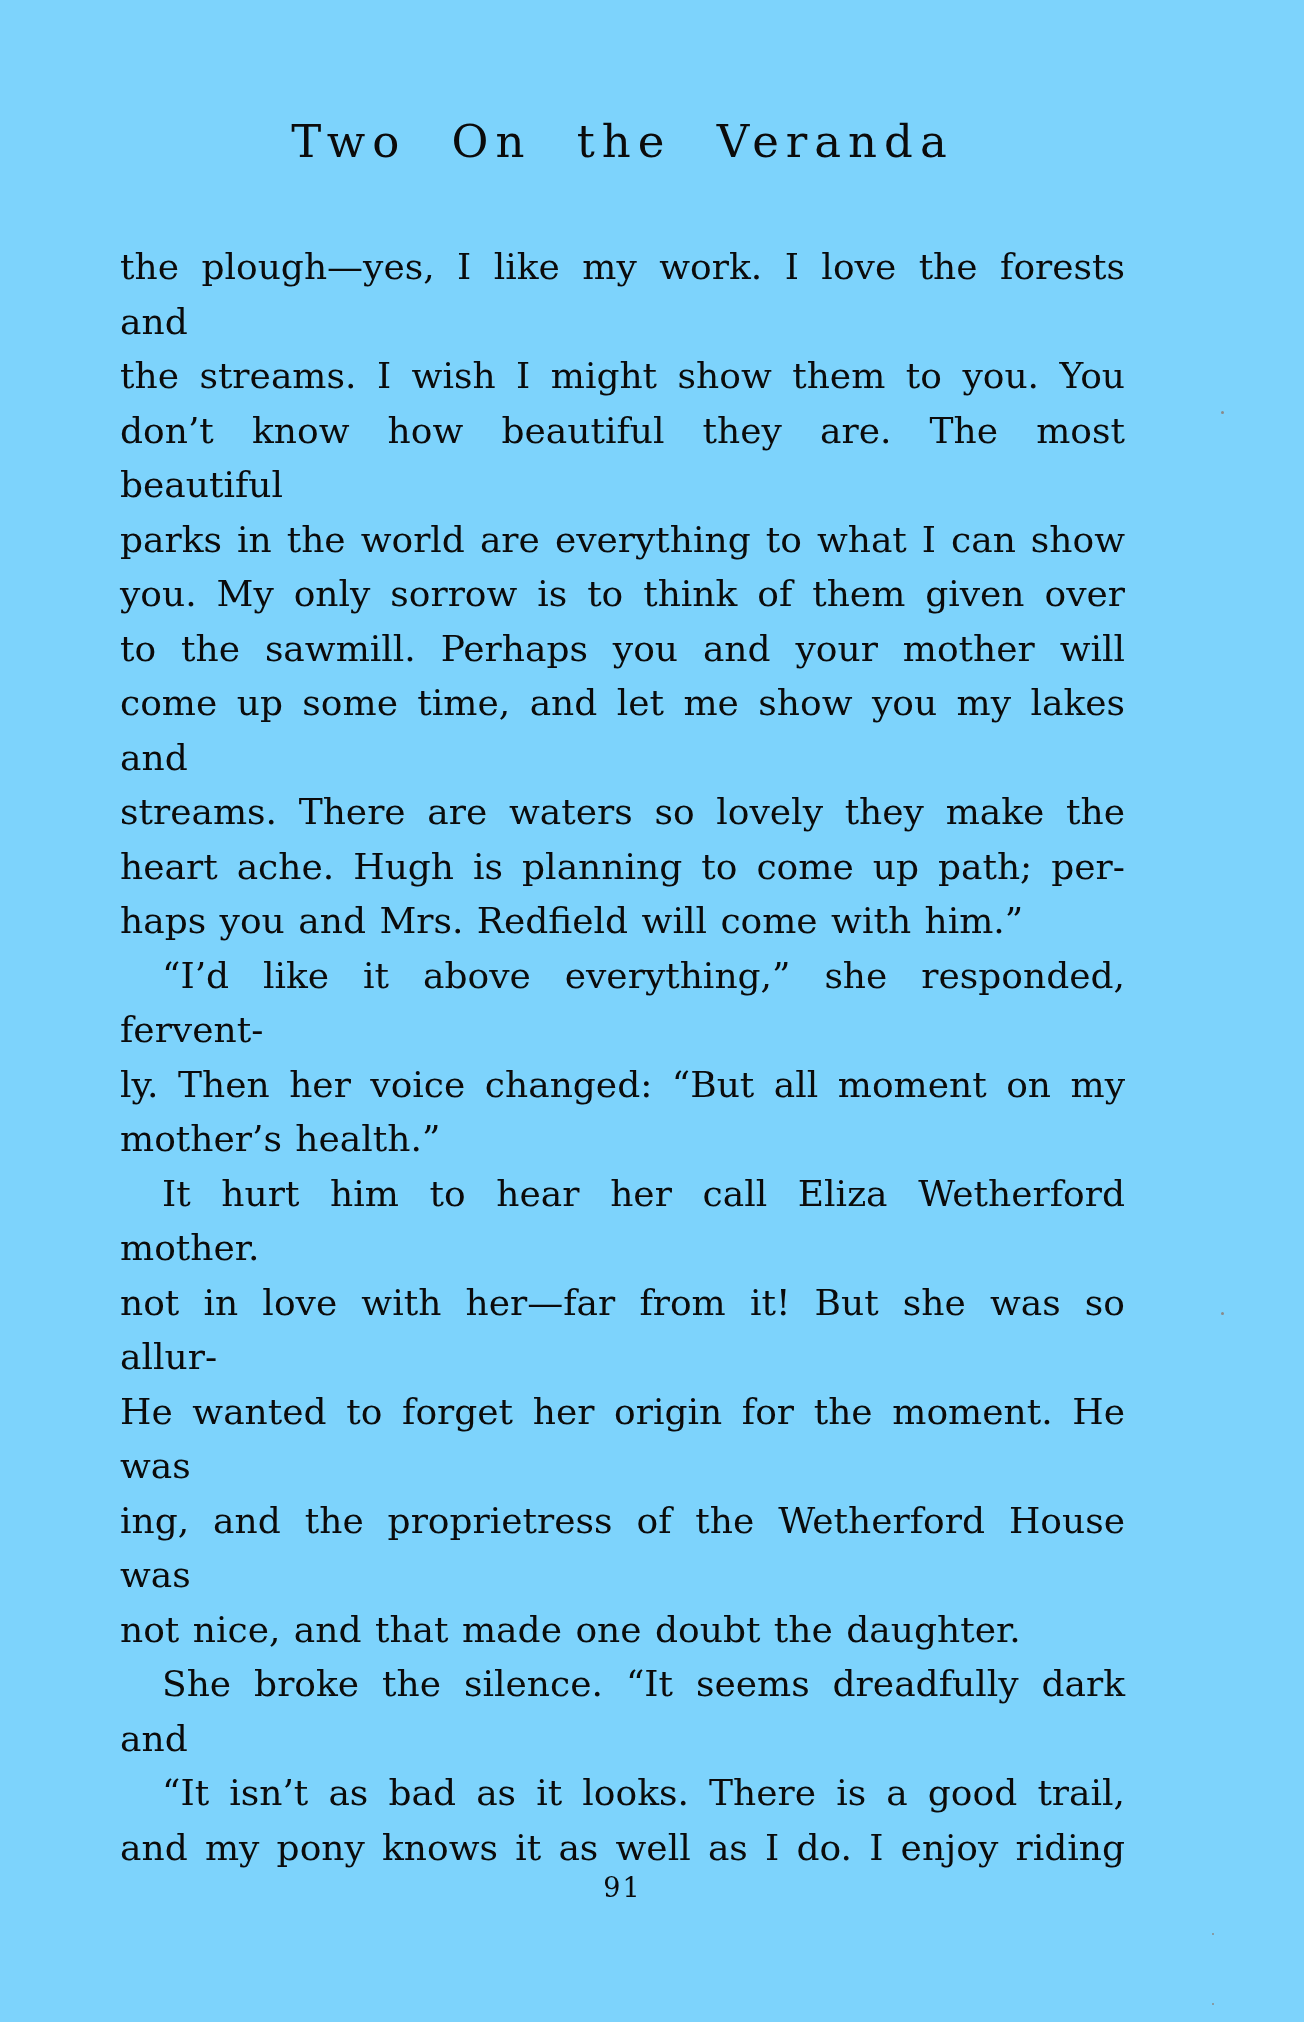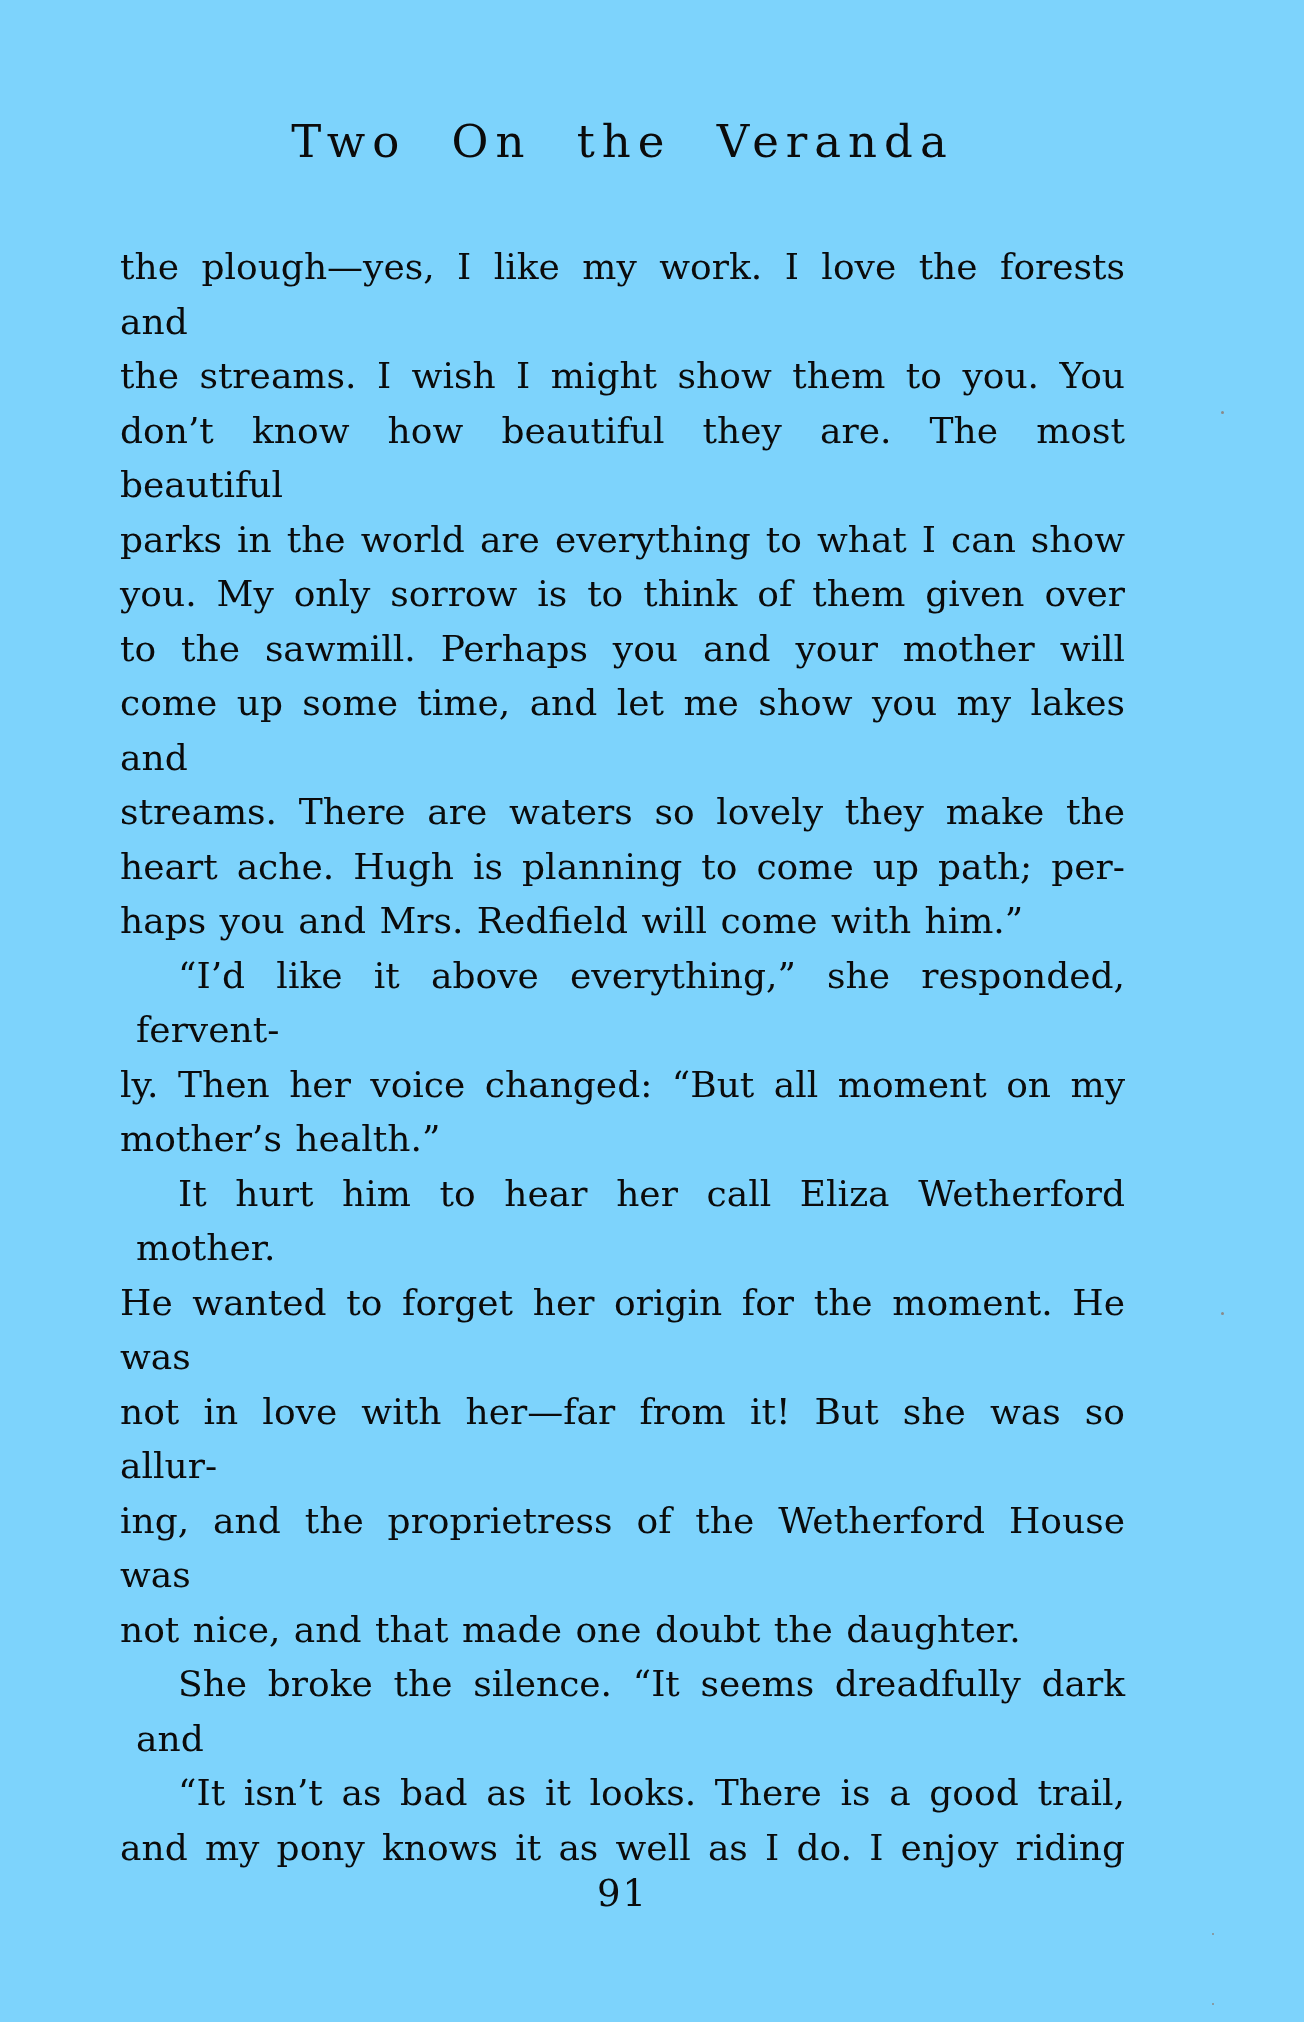--- a/index.html
+++ b/index.html
@@ -39,29 +39,28 @@
   }
   .line {
     text-align: justify;
     text-align-last: justify;
   }
   .line.ragged {
     text-align-last: left;
   }
   .line.indent {
     text-indent: 42px;
-    margin-left: 16px;
   }
   .page-number {
     position: absolute;
     top: 1872px;
     left: 120px;
     width: 1005px;
     text-align: center;
-    font-size: 37px;
+    font-size: 27px;
     letter-spacing: 2px;
   }
   .speck {
     position: absolute;
     width: 3px;
     height: 3px;
     border-radius: 50%;
     background: #8a8a8a;
   }
   .speck.s1 { left: 1221px; top: 411px; }
@@ -83,22 +82,22 @@
       <div class="line">you.  My only sorrow is to think of them given over</div>
       <div class="line">to the sawmill.  Perhaps you and your mother will</div>
       <div class="line">come up some time, and let me show you my lakes and</div>
       <div class="line">streams.  There are waters so lovely they make the</div>
       <div class="line">heart ache.  Hugh is planning to come up path; per-</div>
       <div class="line ragged">haps you and Mrs. Redfield will come with him.”</div>
       <div class="line indent">“I’d like it above everything,” she responded, fervent-</div>
       <div class="line">ly.  Then her voice changed:  “But all moment on my</div>
       <div class="line ragged">mother’s health.”</div>
       <div class="line indent">It hurt him to hear her call Eliza Wetherford mother.</div>
+      <div class="line">not in love with her—far from it!  But she was so allur-</div>
       <div class="line">He wanted to forget her origin for the moment.  He was</div>
-      <div class="line">not in love with her—far from it!  But she was so allur-</div>
       <div class="line">ing, and the proprietress of the Wetherford House was</div>
       <div class="line ragged">not nice, and that made one doubt the daughter.</div>
       <div class="line indent">She broke the silence.  “It seems dreadfully dark and</div>
       <div class="line indent">“It isn’t as bad as it looks.  There is a good trail,</div>
       <div class="line">and my pony knows it as well as I do.  I enjoy riding</div>
     </div>
 
   <div class="page-number">91</div>
 
   <div class="speck s1"></div>

